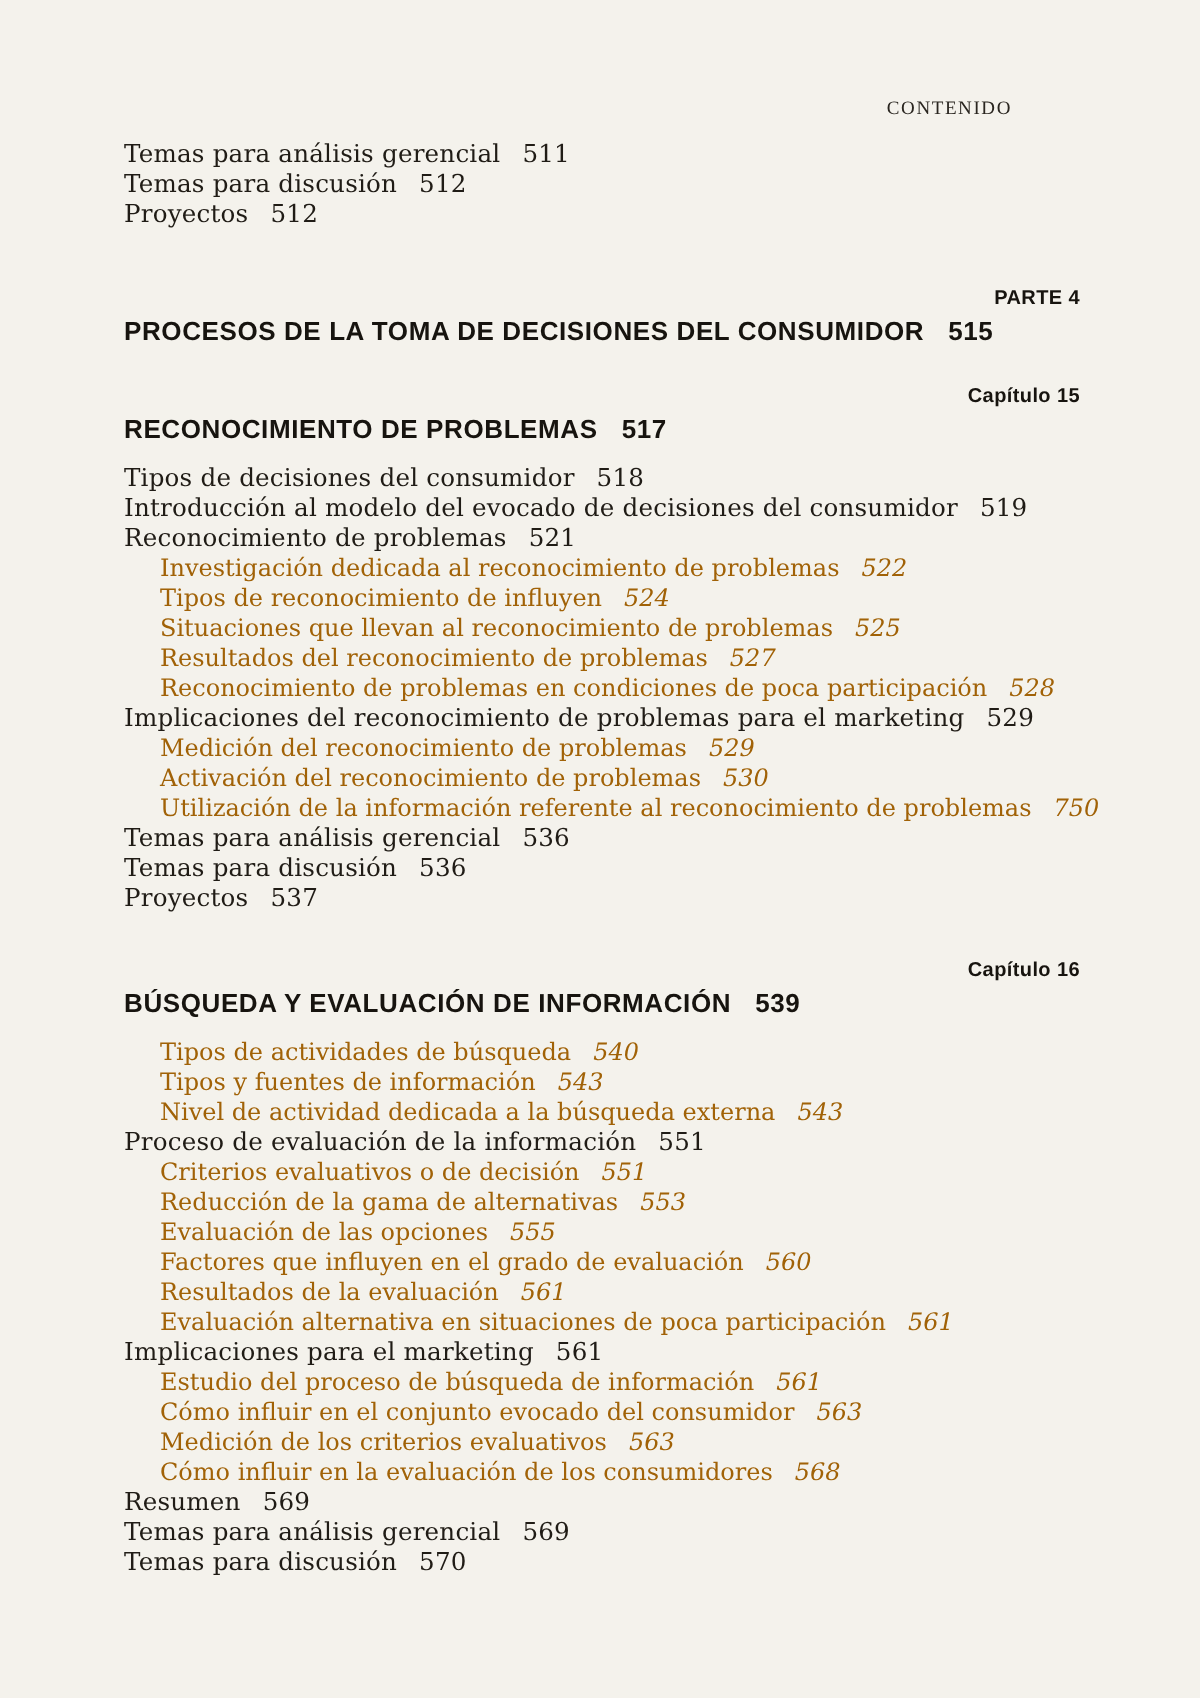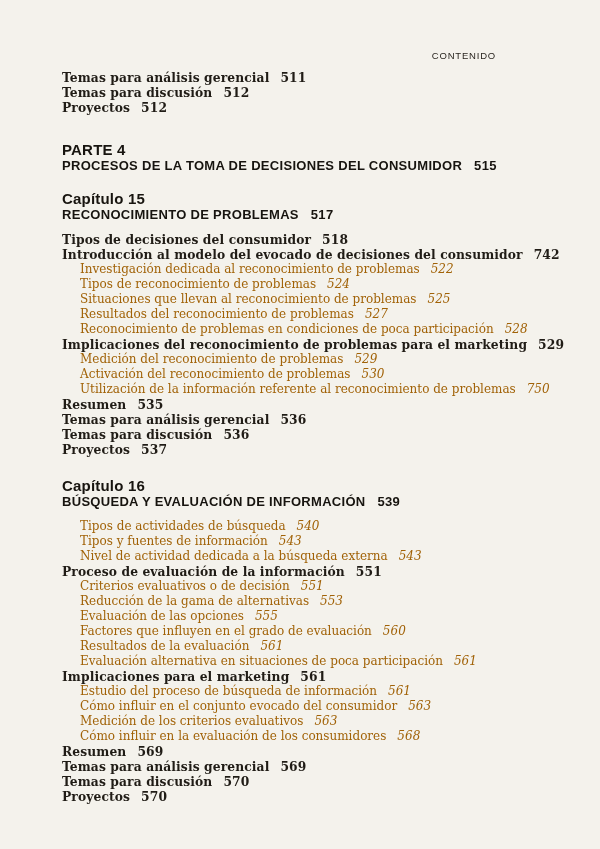--- a/index.html
+++ b/index.html
@@ -16,54 +16,55 @@
   }
   .page{
     position:relative;
     width:600px;height:849px;
     box-sizing:border-box;
     padding:70px 60px 0 62px;
   }
   .running-head{
     position:absolute;
     top:50px;
-    right:104px;
-    font-family:Liberation Sans, sans-serif;
+    right:94px;
+    font-family:Liberation Serif, serif;
     font-size:9.5px;
     letter-spacing:0.8px;
     color:#2a2620;
   }
   .toc{width:478px;}
   
   .entry{
     line-height:15px;
     font-size:12px;
     white-space:nowrap;
   }
   .entry.bold{
-    font-weight:700;
+    font-weight:400;
     font-size:12.3px;
     letter-spacing:0.1px;
   }
   .entry.level-1{
     padding-left:18px;
     color:#a16207;
   }
   .entry .pagenum{margin-left:11px;}
   .entry .pagenum.italic{font-style:italic;}
   
   .heading{
     font-family:"Liberation Sans","DejaVu Sans",sans-serif;
     font-weight:700;
     color:#17140f;
   }
   .heading .heading-label{
-    font-size:15px;
+    font-size:10px;
     line-height:16px;
     letter-spacing:0.2px;
+    text-align:right;
   }
   .heading .heading-title{
     font-size:13px;
     line-height:16px;
     letter-spacing:0.3px;
     white-space:nowrap;
   }
   .heading .pagenum{margin-left:12px;}
   
   .gap{width:100%;}
@@ -86,31 +87,31 @@
         <div class="heading-label">PARTE 4</div>
         <div class="heading-title"><span>PROCESOS DE LA TOMA DE DECISIONES DEL CONSUMIDOR</span><span class="pagenum">515</span></div>
       </div>
       <div class="gap lg"></div>
       <div class="heading chapter">
         <div class="heading-label">Capítulo 15</div>
         <div class="heading-title"><span>RECONOCIMIENTO DE PROBLEMAS</span><span class="pagenum">517</span></div>
       </div>
       <div class="gap md"></div>
       <div class="entry level-0 bold"><span class="entry-label">Tipos de decisiones del consumidor</span><span class="pagenum">518</span></div>
-      <div class="entry level-0 bold"><span class="entry-label">Introducción al modelo del evocado de decisiones del consumidor</span><span class="pagenum">742</span></div>
+      <div class="entry level-0 bold"><span class="entry-label">Introducción al modelo del evocado de decisiones del consumidor</span><span class="pagenum">519</span></div>
+      <div class="entry level-0 bold"><span class="entry-label">Reconocimiento de problemas</span><span class="pagenum">521</span></div>
       <div class="entry level-1"><span class="entry-label">Investigación dedicada al reconocimiento de problemas</span><span class="pagenum italic">522</span></div>
-      <div class="entry level-1"><span class="entry-label">Tipos de reconocimiento de problemas</span><span class="pagenum italic">524</span></div>
+      <div class="entry level-1"><span class="entry-label">Tipos de reconocimiento de influyen</span><span class="pagenum italic">524</span></div>
       <div class="entry level-1"><span class="entry-label">Situaciones que llevan al reconocimiento de problemas</span><span class="pagenum italic">525</span></div>
       <div class="entry level-1"><span class="entry-label">Resultados del reconocimiento de problemas</span><span class="pagenum italic">527</span></div>
       <div class="entry level-1"><span class="entry-label">Reconocimiento de problemas en condiciones de poca participación</span><span class="pagenum italic">528</span></div>
       <div class="entry level-0 bold"><span class="entry-label">Implicaciones del reconocimiento de problemas para el marketing</span><span class="pagenum">529</span></div>
       <div class="entry level-1"><span class="entry-label">Medición del reconocimiento de problemas</span><span class="pagenum italic">529</span></div>
       <div class="entry level-1"><span class="entry-label">Activación del reconocimiento de problemas</span><span class="pagenum italic">530</span></div>
       <div class="entry level-1"><span class="entry-label">Utilización de la información referente al reconocimiento de problemas</span><span class="pagenum italic">750</span></div>
-      <div class="entry level-0 bold"><span class="entry-label">Resumen</span><span class="pagenum">535</span></div>
       <div class="entry level-0 bold"><span class="entry-label">Temas para análisis gerencial</span><span class="pagenum">536</span></div>
       <div class="entry level-0 bold"><span class="entry-label">Temas para discusión</span><span class="pagenum">536</span></div>
       <div class="entry level-0 bold"><span class="entry-label">Proyectos</span><span class="pagenum">537</span></div>
       <div class="gap section"></div>
       <div class="heading chapter">
         <div class="heading-label">Capítulo 16</div>
         <div class="heading-title"><span>BÚSQUEDA Y EVALUACIÓN DE INFORMACIÓN</span><span class="pagenum">539</span></div>
       </div>
       <div class="gap md"></div>
       <div class="entry level-1"><span class="entry-label">Tipos de actividades de búsqueda</span><span class="pagenum italic">540</span></div>
@@ -124,15 +125,14 @@
       <div class="entry level-1"><span class="entry-label">Resultados de la evaluación</span><span class="pagenum italic">561</span></div>
       <div class="entry level-1"><span class="entry-label">Evaluación alternativa en situaciones de poca participación</span><span class="pagenum italic">561</span></div>
       <div class="entry level-0 bold"><span class="entry-label">Implicaciones para el marketing</span><span class="pagenum">561</span></div>
       <div class="entry level-1"><span class="entry-label">Estudio del proceso de búsqueda de información</span><span class="pagenum italic">561</span></div>
       <div class="entry level-1"><span class="entry-label">Cómo influir en el conjunto evocado del consumidor</span><span class="pagenum italic">563</span></div>
       <div class="entry level-1"><span class="entry-label">Medición de los criterios evaluativos</span><span class="pagenum italic">563</span></div>
       <div class="entry level-1"><span class="entry-label">Cómo influir en la evaluación de los consumidores</span><span class="pagenum italic">568</span></div>
       <div class="entry level-0 bold"><span class="entry-label">Resumen</span><span class="pagenum">569</span></div>
       <div class="entry level-0 bold"><span class="entry-label">Temas para análisis gerencial</span><span class="pagenum">569</span></div>
       <div class="entry level-0 bold"><span class="entry-label">Temas para discusión</span><span class="pagenum">570</span></div>
-      <div class="entry level-0 bold"><span class="entry-label">Proyectos</span><span class="pagenum">570</span></div>
     </div>
 </div>
 
 </body></html>

